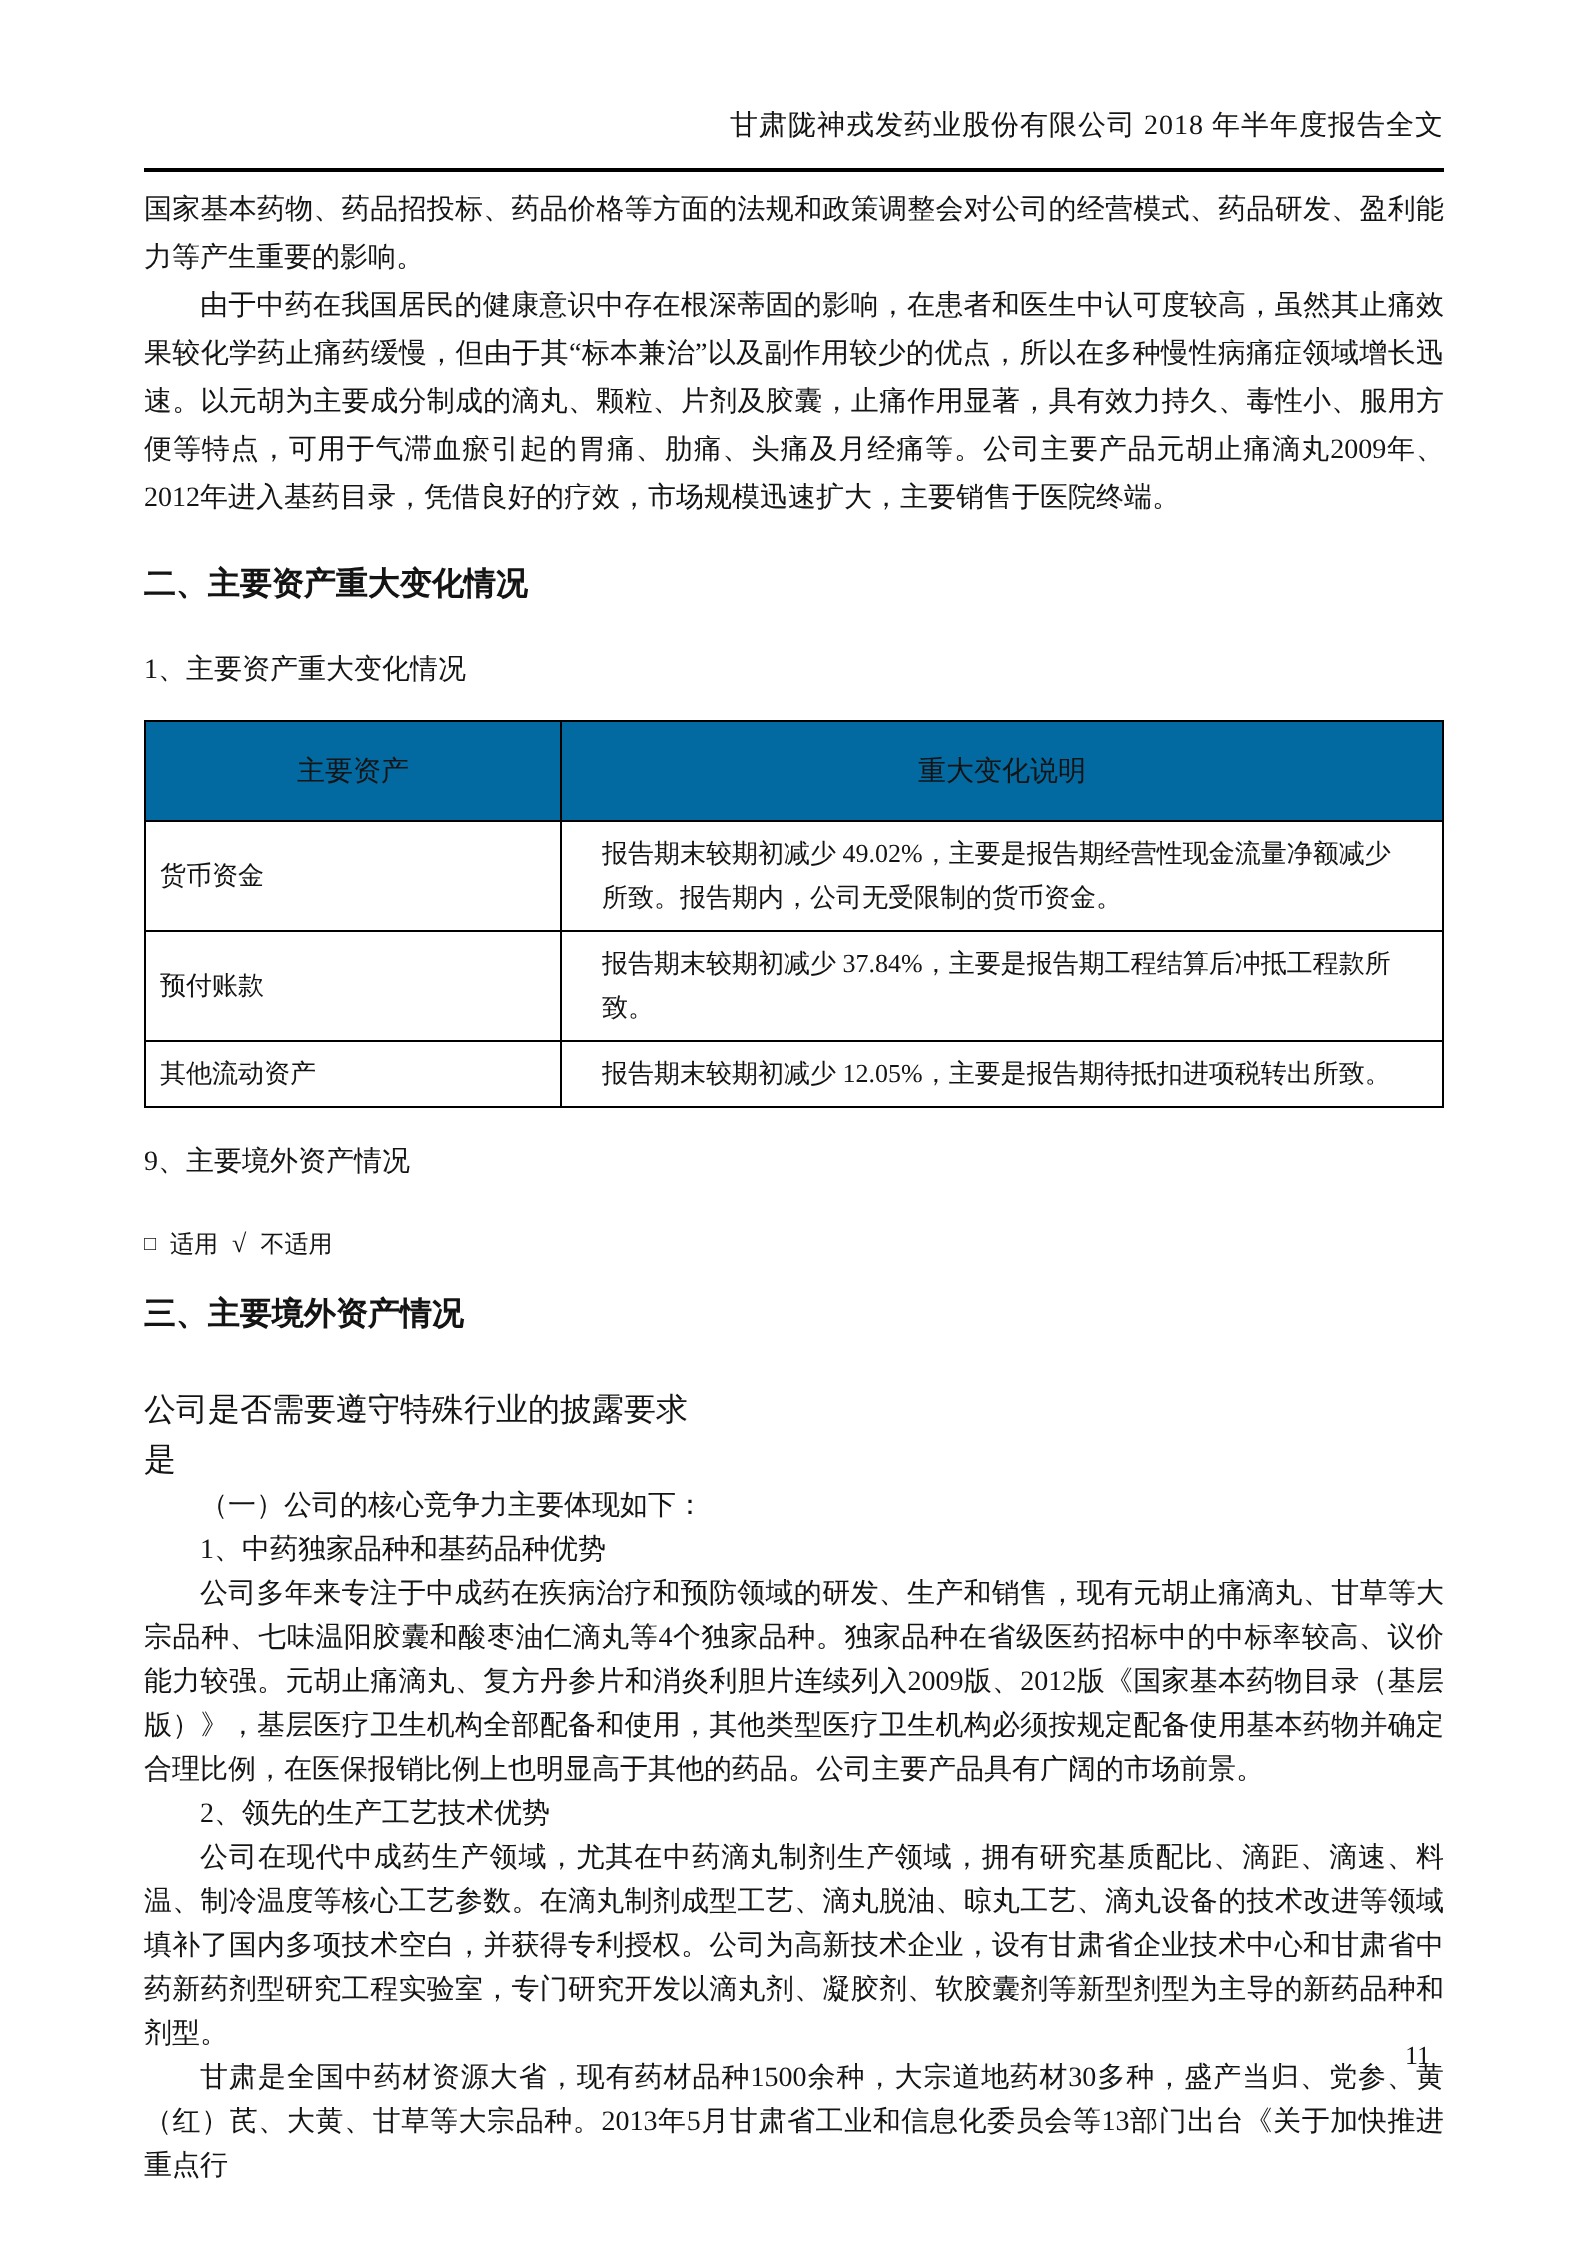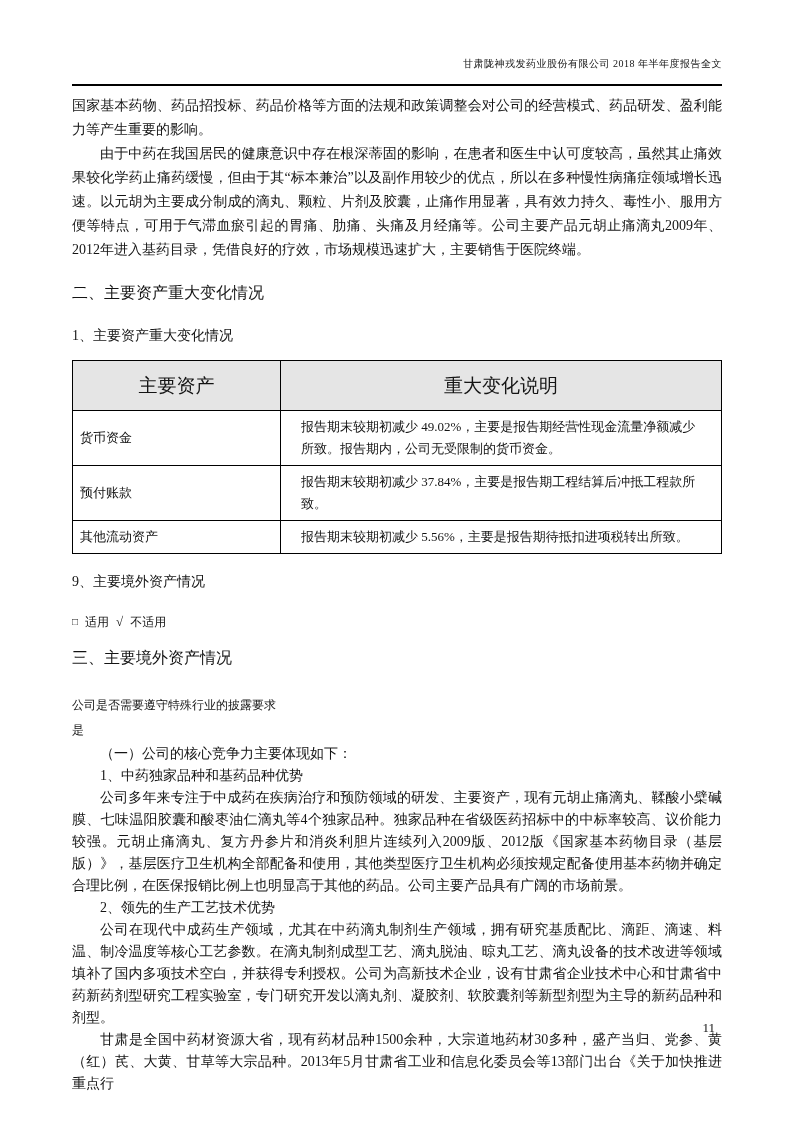--- a/index.html
+++ b/index.html
@@ -3,52 +3,52 @@
 <meta charset="utf-8">
 <style>
   * { margin:0; padding:0; box-sizing:border-box; }
   html,body { background:#ffffff; }
   .page {
     width:793px; height:1122px; background:#ffffff; position:relative;
     padding:55px 71px 0 72px; overflow:hidden;
     font-family:"Liberation Serif","DejaVu Serif",serif; color:#141414;
   }
   .doc-header {
-    text-align:right; font-size:10px; line-height:18px;
+    text-align:right; font-size:14px; line-height:18px;
     padding-bottom:11px; border-bottom:2px solid #000000;
     letter-spacing:0.5px;
   }
   .para { font-size:14px; line-height:24px; text-align:justify; }
   .indent { text-indent:2em; }
   .p1 { margin-top:8px; }
   .h2 {
-    font-size:16px; font-weight:normal; line-height:22px;
+    font-size:16px; font-weight:bold; line-height:22px;
     font-family:"Liberation Serif","DejaVu Serif",serif;
   }
   .h2-sec2 { margin-top:20px; }
   .h2-sec3 { margin-top:16px; }
   .h3 { font-size:14px; font-weight:normal; line-height:20px; }
   .h3-sub1 { margin-top:22px; }
   .h3-sub2 { margin-top:18px; }
   table.assets {
     width:100%; border-collapse:collapse; margin-top:14px;
     font-size:13px; table-layout:fixed;
   }
   table.assets th, table.assets td { border:1px solid #000000; }
   table.assets th {
-    background:#e5e5e5; font-weight:normal; height:50px;
-    text-align:center; vertical-align:middle; font-size:19px;
+    background:#0369a1; font-weight:normal; height:50px;
+    text-align:center; vertical-align:middle; font-size:14px;
   }
   table.assets col.c1 { width:208px; }
   table.assets td {
     padding:5px 20px; line-height:22px; vertical-align:middle;
     text-align:left; word-break:break-all;
   }
   table.assets td.asset-name { padding:5px 7px; }
-  .small-line { font-size:12px; line-height:25px; }
+  .small-line { font-size:16px; line-height:25px; }
   .applicability { margin-top:22px; font-size:12px; }
   .applicability span { margin-right:7px; }
   .cb-square { font-size:10px; position:relative; top:-1px; }
   .cb-check { font-size:13px; }
   .q-line { margin-top:24px; }
   .s3-para { line-height:22px; }
   .page-number {
     position:absolute; top:1020px; right:78px; font-size:13px;
   }
 </style>
@@ -80,38 +80,38 @@
       <tr>
         <td class="asset-name">货币资金</td>
         <td>报告期末较期初减少 49.02%，主要是报告期经营性现金流量净额减少所致。报告期内，公司无受限制的货币资金。</td>
       </tr>
       <tr>
         <td class="asset-name">预付账款</td>
         <td>报告期末较期初减少 37.84%，主要是报告期工程结算后冲抵工程款所致。</td>
       </tr>
       <tr>
         <td class="asset-name">其他流动资产</td>
-        <td>报告期末较期初减少 5.56%，主要是报告期待抵扣进项税转出所致。</td>
+        <td>报告期末较期初减少 12.05%，主要是报告期待抵扣进项税转出所致。</td>
       </tr>
     </tbody>
   </table>
 
   <div class="h3 h3-sub2">9、主要境外资产情况</div>
 
   <p class="applicability">
     <span class="cb-square">□</span><span>适用</span><span class="cb-check">√</span><span>不适用</span>
   </p>
 
   <div class="h2 h2-sec3">三、主要境外资产情况</div>
 
   <p class="small-line q-line">公司是否需要遵守特殊行业的披露要求</p>
   <p class="small-line">是</p>
 
   <p class="para indent s3-para">（一）公司的核心竞争力主要体现如下：</p>
   <p class="para indent s3-para">1、中药独家品种和基药品种优势</p>
-  <p class="para indent s3-para">公司多年来专注于中成药在疾病治疗和预防领域的研发、主要资产，现有元胡止痛滴丸、鞣酸小檗碱膜、七味温阳胶囊和酸枣油仁滴丸等4个独家品种。独家品种在省级医药招标中的中标率较高、议价能力较强。元胡止痛滴丸、复方丹参片和消炎利胆片连续列入2009版、2012版《国家基本药物目录（基层版）》，基层医疗卫生机构全部配备和使用，其他类型医疗卫生机构必须按规定配备使用基本药物并确定合理比例，在医保报销比例上也明显高于其他的药品。公司主要产品具有广阔的市场前景。</p>
+  <p class="para indent s3-para">公司多年来专注于中成药在疾病治疗和预防领域的研发、生产和销售，现有元胡止痛滴丸、甘草等大宗品种、七味温阳胶囊和酸枣油仁滴丸等4个独家品种。独家品种在省级医药招标中的中标率较高、议价能力较强。元胡止痛滴丸、复方丹参片和消炎利胆片连续列入2009版、2012版《国家基本药物目录（基层版）》，基层医疗卫生机构全部配备和使用，其他类型医疗卫生机构必须按规定配备使用基本药物并确定合理比例，在医保报销比例上也明显高于其他的药品。公司主要产品具有广阔的市场前景。</p>
   <p class="para indent s3-para">2、领先的生产工艺技术优势</p>
   <p class="para indent s3-para">公司在现代中成药生产领域，尤其在中药滴丸制剂生产领域，拥有研究基质配比、滴距、滴速、料温、制冷温度等核心工艺参数。在滴丸制剂成型工艺、滴丸脱油、晾丸工艺、滴丸设备的技术改进等领域填补了国内多项技术空白，并获得专利授权。公司为高新技术企业，设有甘肃省企业技术中心和甘肃省中药新药剂型研究工程实验室，专门研究开发以滴丸剂、凝胶剂、软胶囊剂等新型剂型为主导的新药品种和剂型。</p>
   <p class="para indent s3-para">甘肃是全国中药材资源大省，现有药材品种1500余种，大宗道地药材30多种，盛产当归、党参、黄（红）芪、大黄、甘草等大宗品种。2013年5月甘肃省工业和信息化委员会等13部门出台《关于加快推进重点行</p>
 
   <div class="page-number">11</div>
 
 </div>
 
 </body></html>

